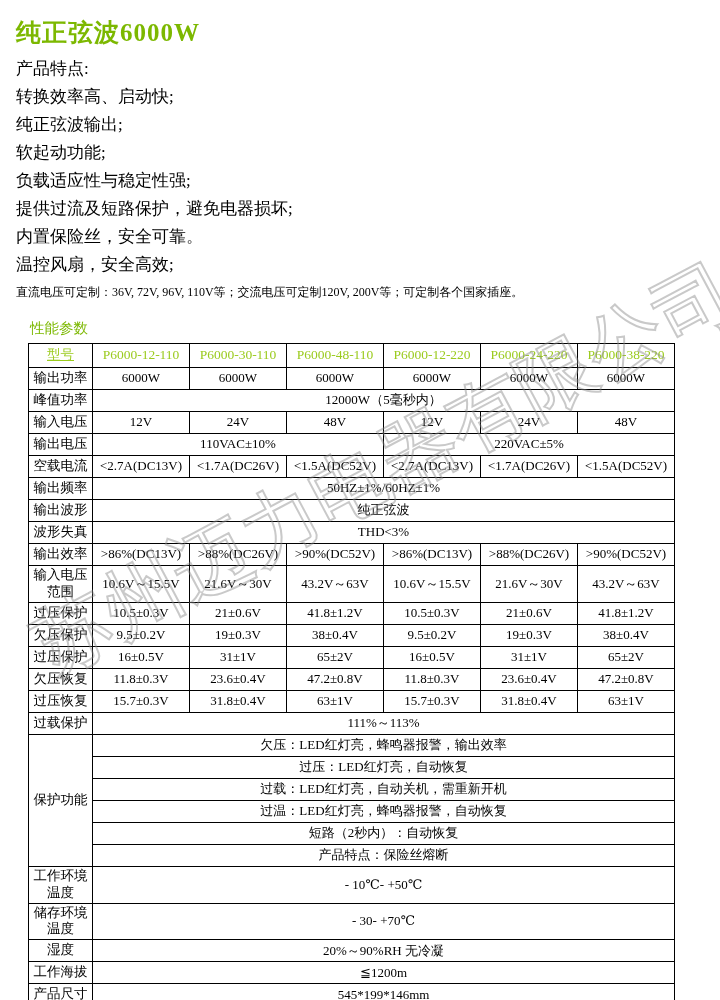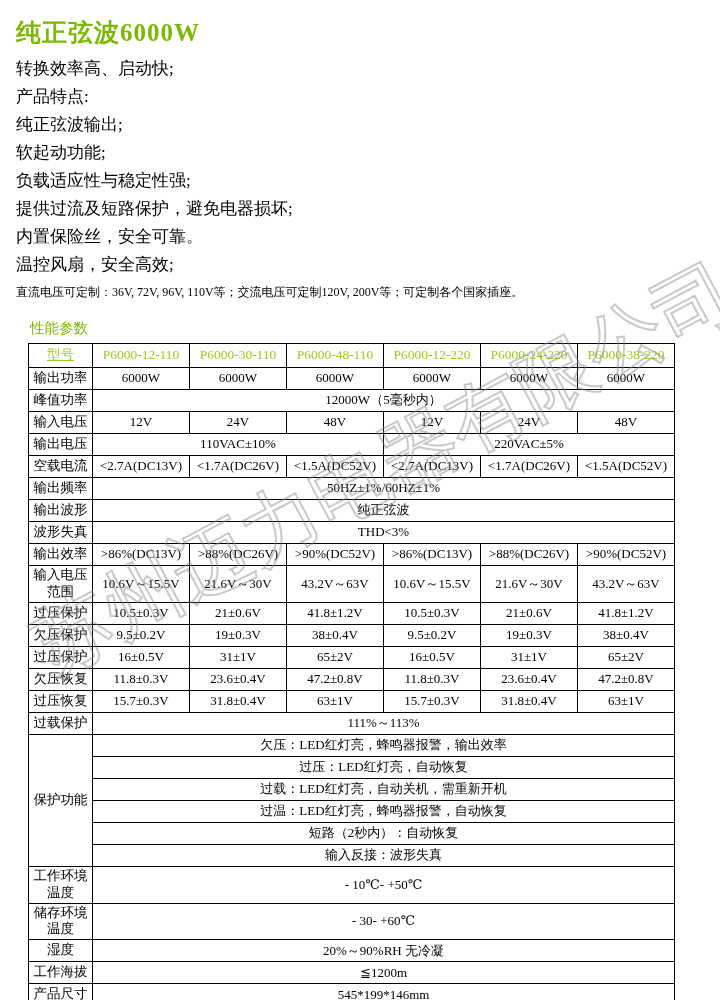--- a/index.html
+++ b/index.html
@@ -71,22 +71,22 @@
     z-index:10;
   }
 </style>
 </head>
 <body>
 
 <div class="content">
 
   <h1 class="page-title">纯正弦波6000W</h1>
 
+  <p class="feature-line">产品特点:</p>
   <p class="feature-line">转换效率高、启动快;</p>
-  <p class="feature-line">产品特点:</p>
   <p class="feature-line">纯正弦波输出;</p>
   <p class="feature-line">软起动功能;</p>
   <p class="feature-line">负载适应性与稳定性强;</p>
   <p class="feature-line">提供过流及短路保护，避免电器损坏;</p>
   <p class="feature-line">内置保险丝，安全可靠。</p>
   <p class="feature-line">温控风扇，安全高效;</p>
   <p class="custom-note">直流电压可定制：36V, 72V, 96V, 110V等；交流电压可定制120V, 200V等；可定制各个国家插座。</p>
 
   <span class="section-heading">性能参数</span>
 
@@ -236,31 +236,31 @@
         <tr>
           <td colspan="6">过载：LED红灯亮，自动关机，需重新开机</td>
         </tr>
         <tr>
           <td colspan="6">过温：LED红灯亮，蜂鸣器报警，自动恢复</td>
         </tr>
         <tr>
           <td colspan="6">短路（2秒内）：自动恢复</td>
         </tr>
         <tr>
-          <td colspan="6">输入反接：波形失真</td>
+          <td colspan="6">产品特点：保险丝熔断</td>
         </tr>
         <tr>
           <td class="row-label">工作环境
 温度</td>
           <td colspan="6">- 10℃- +50℃</td>
         </tr>
         <tr>
           <td class="row-label">储存环境
 温度</td>
-          <td colspan="6">- 30- +60℃</td>
+          <td colspan="6">- 30- +70℃</td>
         </tr>
         <tr>
           <td class="row-label">湿度</td>
           <td colspan="6">20%～90%RH 无冷凝</td>
         </tr>
         <tr>
           <td class="row-label">工作海拔</td>
           <td colspan="6">≦1200m</td>
         </tr>
         <tr>

